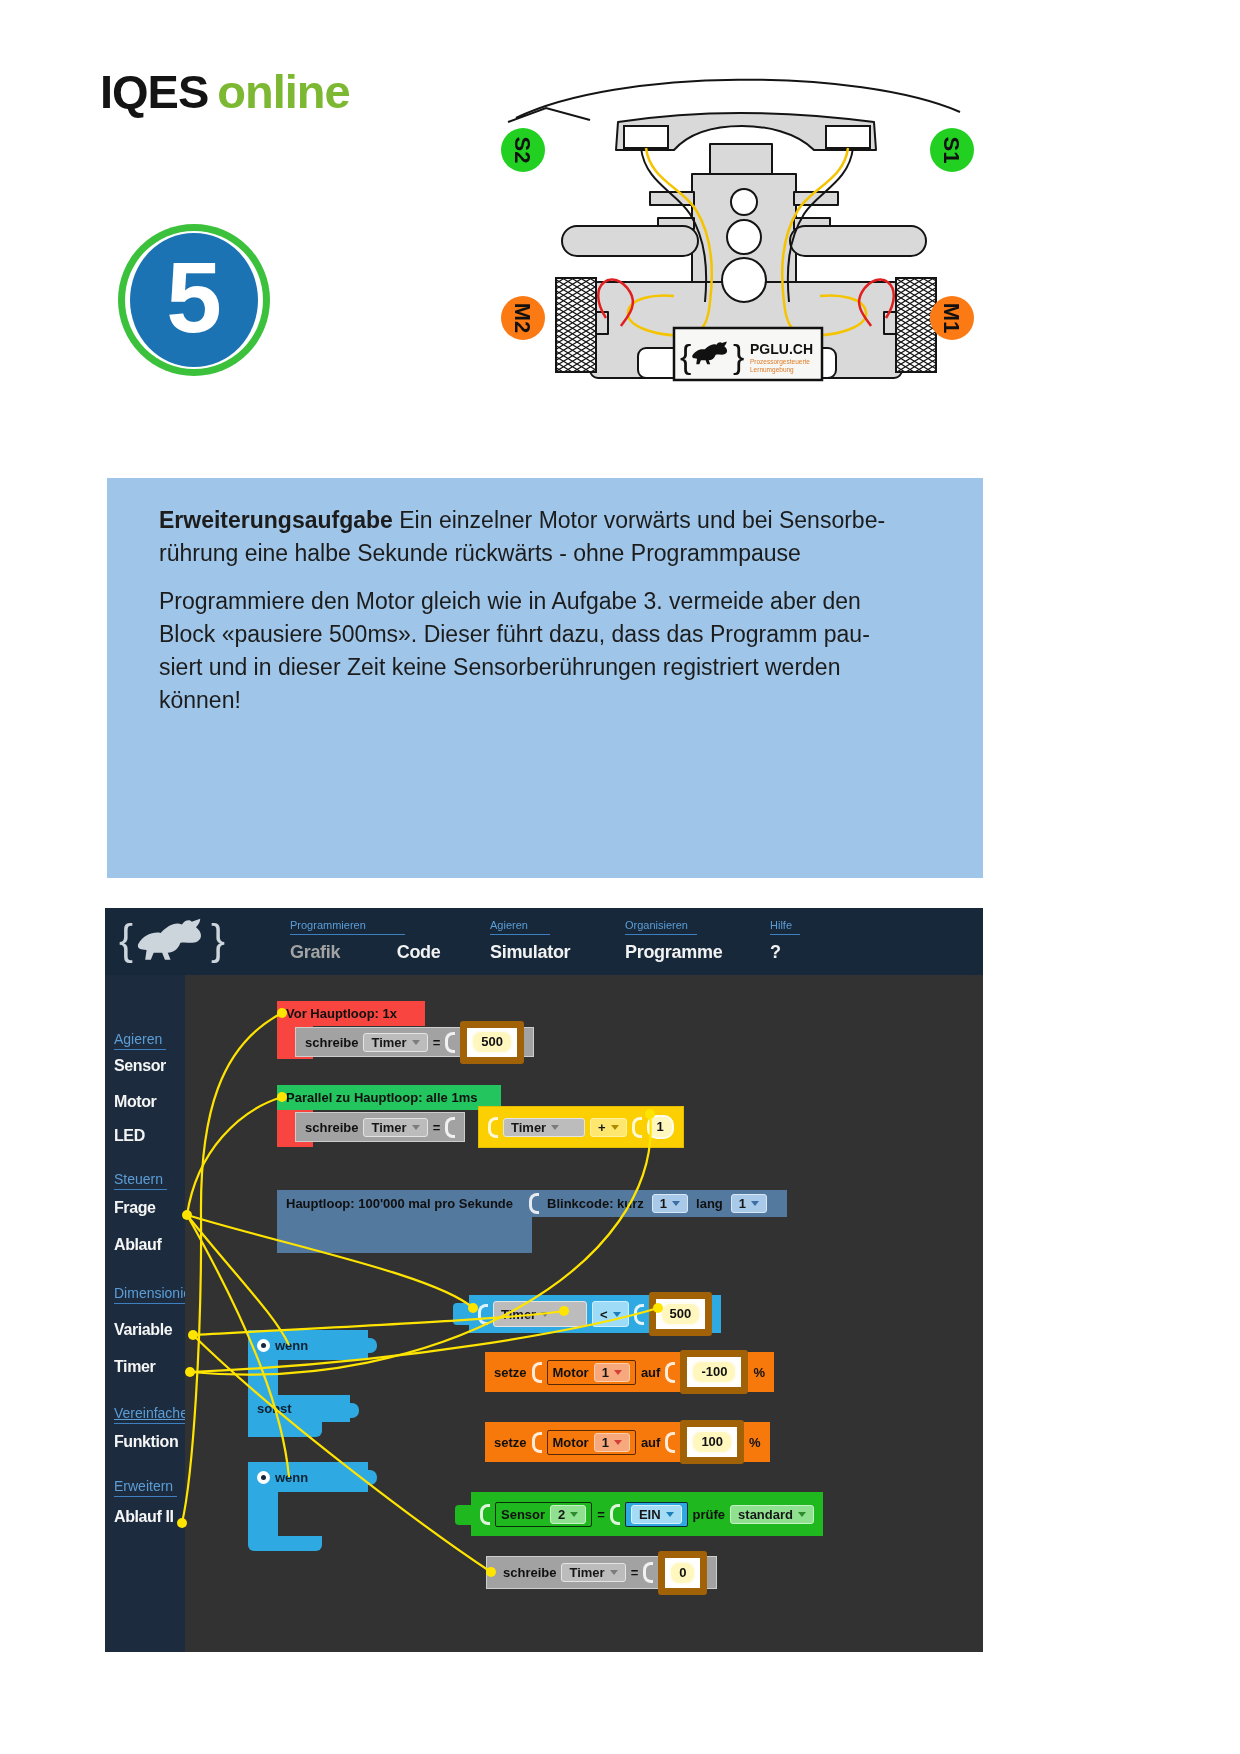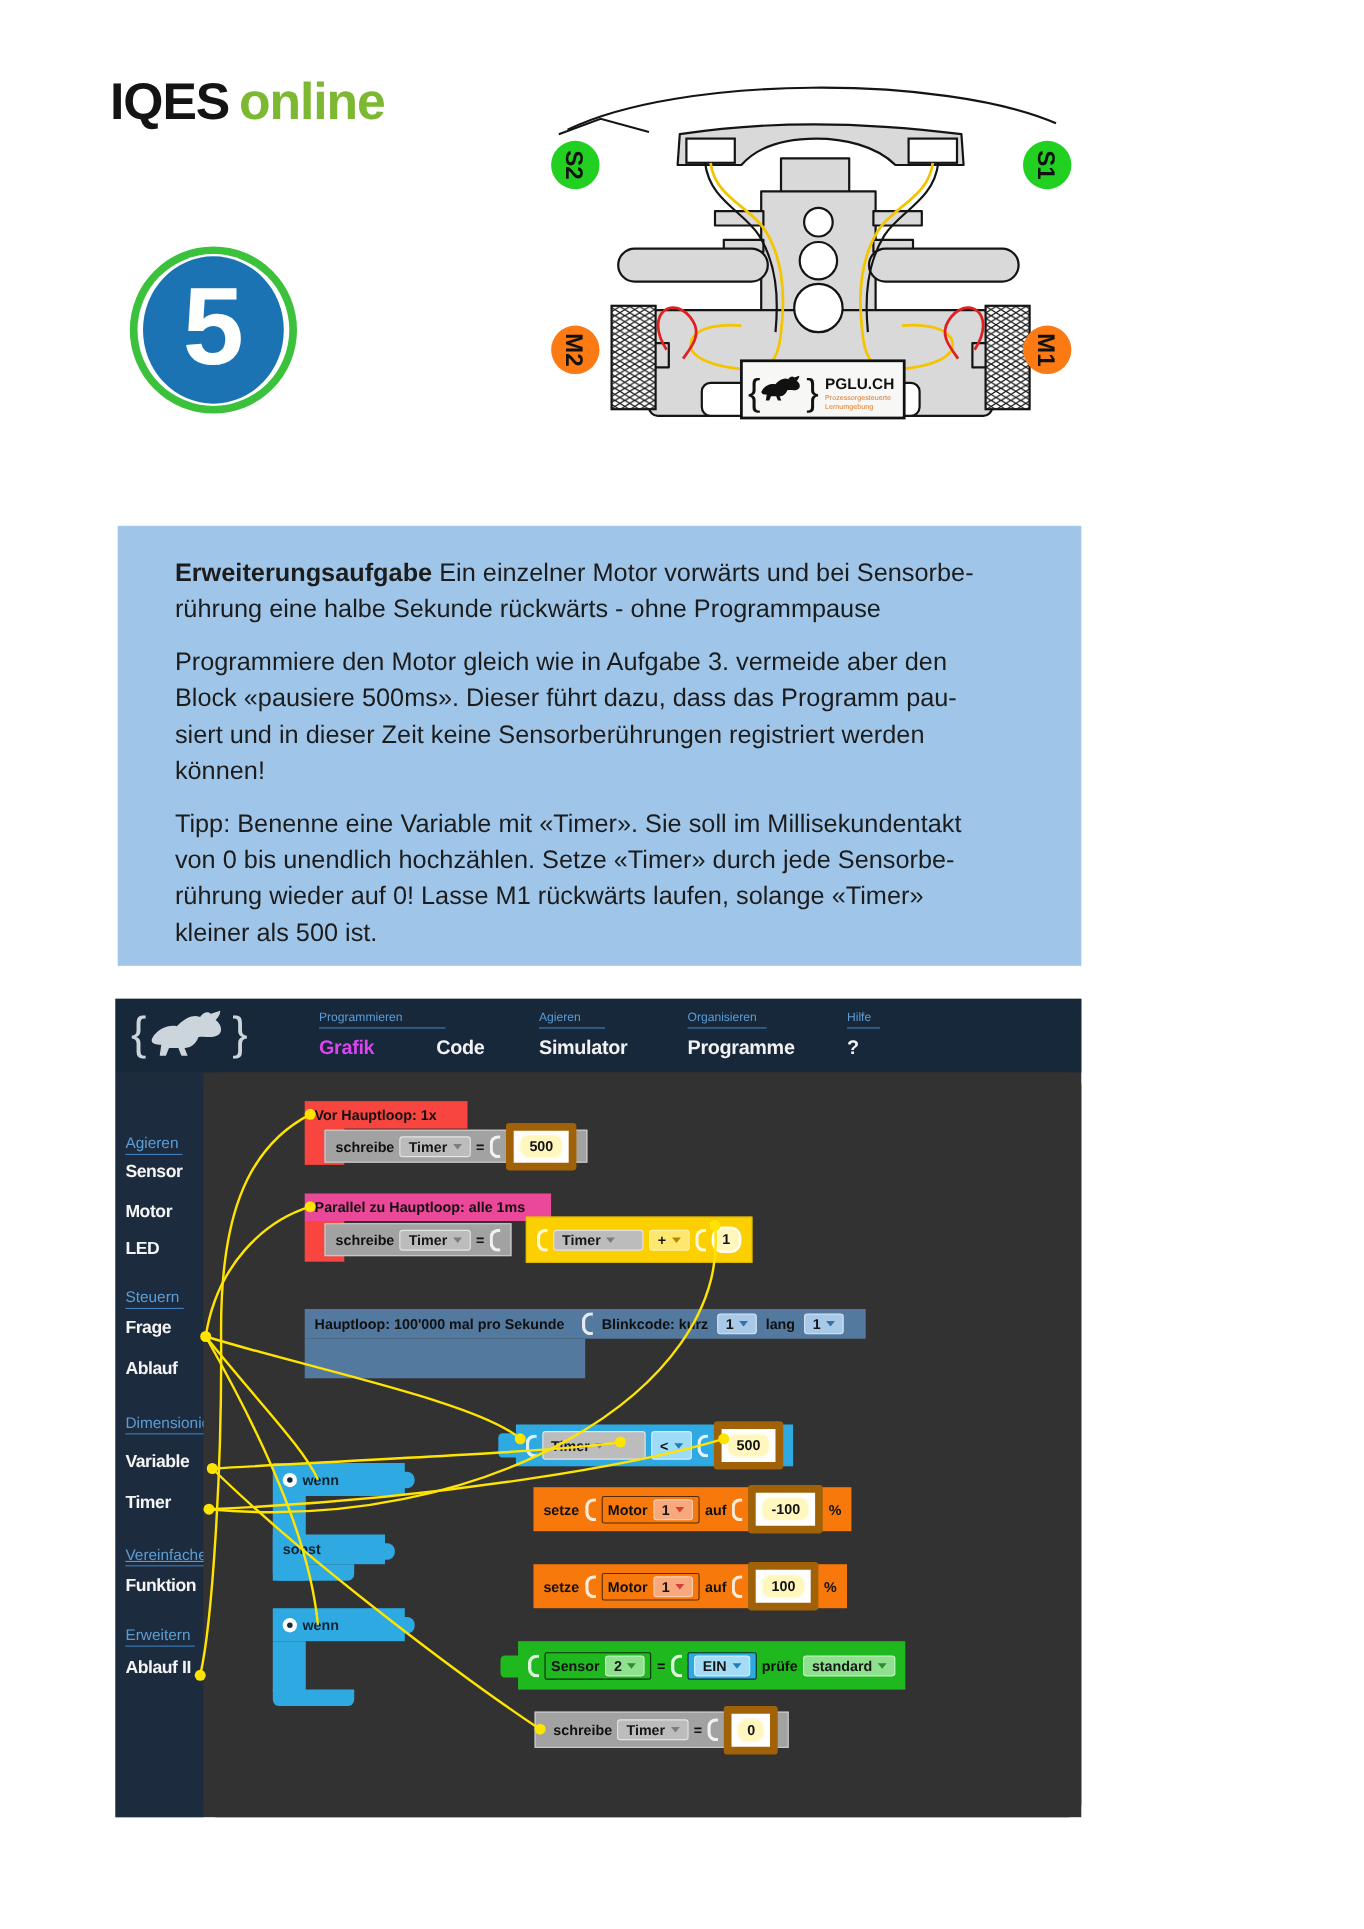--- a/index.html
+++ b/index.html
@@ -24,21 +24,21 @@
   .taskbox{position:absolute;left:107px;top:478px;width:876px;height:400px;background:#9fc5e8;
            box-sizing:border-box;padding:26px 40px 0 52px;color:#1c1c1c;}
   .taskbox p{margin:0 0 15px 0;font-size:23px;line-height:33px;white-space:pre-line;}
 
   
   .app{position:absolute;left:105px;top:908px;width:878px;height:744px;background:#323232;}
   .appnav{position:absolute;left:0;top:0;width:878px;height:67px;background:#16283a;}
   .navgroup{position:absolute;top:11px;}
   .navlabel{display:block;font-size:11px;color:#5c9dd6;padding-bottom:3px;border-bottom:1px solid #3e7fbf;}
   .navitem{display:inline-block;margin-top:7px;font-size:18px;font-weight:bold;color:#f2f2f2;letter-spacing:-0.3px;}
-  .navitem.green{color:#d946ef;}
+  .navitem.green{color:#a3a3a3;}
   .applogo{position:absolute;left:14px;top:8px;display:flex;align-items:center;color:#cdd5dc;}
   .applogo .brace{font-size:42px;font-weight:normal;line-height:46px;}
 
   .appbody{position:absolute;left:0;top:67px;width:878px;height:677px;}
   .sidebar{position:absolute;left:0;top:0;width:80px;height:677px;background:#1c2c3e;}
   .sblabel{position:absolute;left:9px;font-size:14px;color:#5c9dd6;padding-bottom:2px;padding-right:4px;
            border-bottom:1px solid #3e7fbf;white-space:nowrap;}
   .sbitem{position:absolute;left:9px;font-size:16px;font-weight:bold;color:#f5f5f5;letter-spacing:-0.4px;white-space:nowrap;}
   .canvas{position:absolute;left:80px;top:0;width:798px;height:677px;background:#323232;overflow:hidden;border-radius:12px;}
 
@@ -144,24 +144,20 @@
     </g>
   </svg>
 
   <div class="taskbox">
     <p><b>Erweiterungsaufgabe</b> <span>Ein einzelner Motor vorwärts und bei Sensorbe-
 rührung eine halbe Sekunde rückwärts - ohne Programmpause</span></p>
     <p>Programmiere den Motor gleich wie in Aufgabe 3. vermeide aber den
 Block «pausiere 500ms». Dieser führt dazu, dass das Programm pau-
 siert und in dieser Zeit keine Sensorberührungen registriert werden
 können!</p>
-    <p>Tipp: Benenne eine Variable mit «Timer». Sie soll im Millisekundentakt
-von 0 bis unendlich hochzählen. Setze «Timer» durch jede Sensorbe-
-rührung wieder auf 0! Lasse M1 rückwärts laufen, solange «Timer»
-kleiner als 500 ist.</p>
   </div>
 
   <div class="app">
 
     <div class="appnav">
       <div class="applogo">
         <span class="brace">{</span>
         <svg width="78" height="48" viewBox="0 0 54 34">
           <path fill="#cdd5dc" d="M3 20 C7 13 14 11 19 12 C24 7 29 4 34 6 C36 3 39 2 41 4 L47 2 C47 4 46 6 44 8 C48 11 49 16 45 18 C41 20 37 18 33 19 C31 24 28 26 24 26 L26 31 L22 31 L20 26 L14 26 L12 31 L8 31 L9 24 C5 24 2 23 3 20 Z"></path>
         </svg>
@@ -218,21 +214,21 @@
               <span class="caret" style="color:#7c7c7c;"></span>
             </span>
           <span>=</span>
           <span class="conn"></span>
           <span class="gold" style="height:25px;">
               <span class="gfield">500</span>
             </span>
         </div>
 
         <div class="abs" style="left:92px;top:134px;width:36px;height:38px;background:#f8453f;"></div>
-        <div class="brow" style="left:92px;top:110px;width:206px;height:25px;background:#ec4899;">
+        <div class="brow" style="left:92px;top:110px;width:206px;height:25px;background:#22c55e;">
           <span>Parallel zu Hauptloop: alle 1ms</span>
         </div>
         <div class="brow" style="left:110px;top:137px;height:28px;background:#a2a2a2;border:1px solid #cdcdcd;">
           <span>schreibe</span>
           <span class="dd">
               <span>Timer</span>
               <span class="caret" style="color:#7c7c7c;"></span>
             </span>
           <span>=</span>
           <span class="conn"></span>

